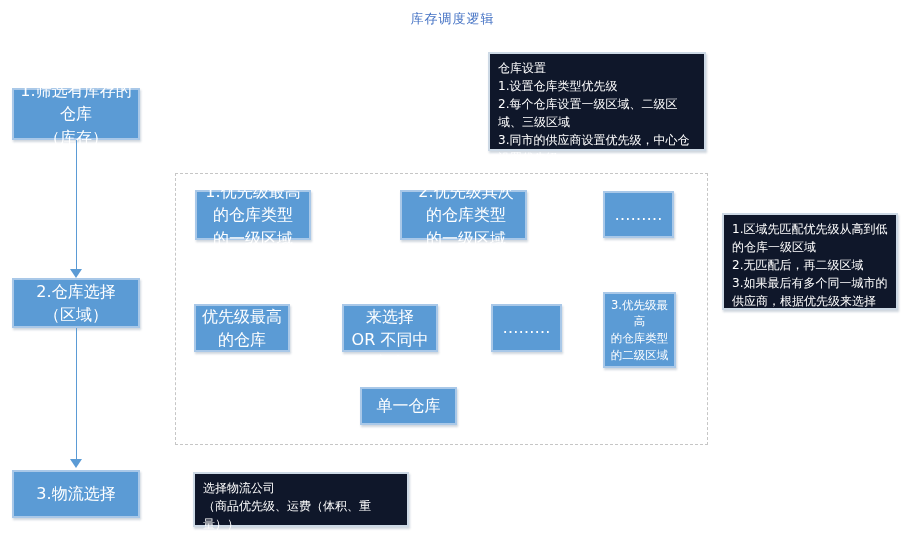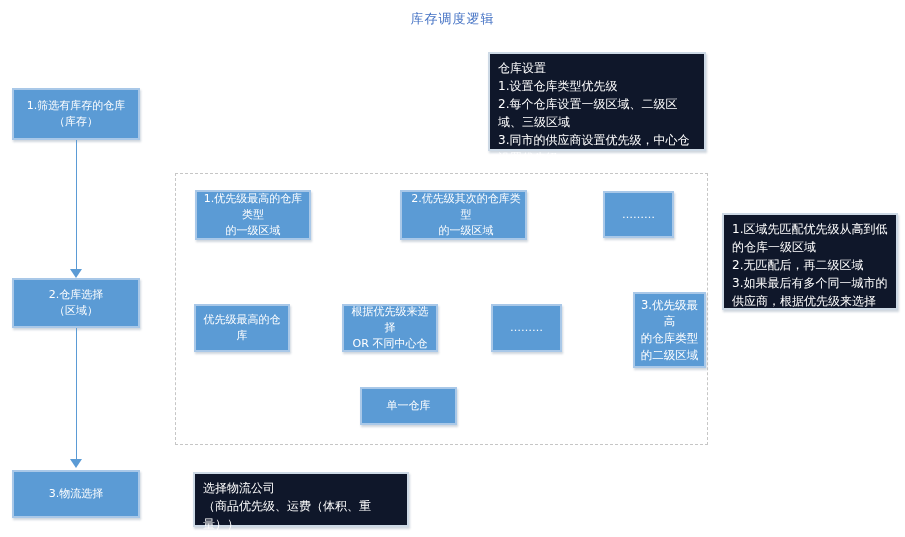--- a/index.html
+++ b/index.html
@@ -8,21 +8,21 @@
     font-family:"DejaVu Sans","Liberation Sans",sans-serif;
     border-radius:23px;
   }
   .title{
     position:absolute;left:0;top:10px;width:100%;text-align:center;
     color:#4472C4;font-size:13px;letter-spacing:1px;
   }
   .bluebox{
     position:absolute;background:#5B9BD5;border:2px solid #a9c8e8;
     box-shadow:1px 2px 2px rgba(120,140,160,.35);
-    color:#fff;font-size:11px;line-height:1.45;
+    color:#fff;font-size:16px;line-height:1.45;
     display:flex;align-items:center;justify-content:center;text-align:center;
     white-space:pre-line;box-sizing:border-box;padding:2px 4px;
   }
   .graybox{
     position:absolute;background:#0f172a;border:2px solid #cdd9e5;
     box-shadow:1px 2px 2px rgba(120,140,160,.35);
     color:#fff;font-size:12px;line-height:1.5;
     white-space:pre-line;box-sizing:border-box;padding:5px 8px;text-align:left;
   }
   .dashed{
@@ -41,21 +41,21 @@
   .flow1{left:12px;top:88px;width:128px;height:52px;}
   .flow2{left:12px;top:278px;width:128px;height:50px;}
   .flow3{left:12px;top:470px;width:128px;height:48px;}
   
   .r1c1{left:195px;top:190px;width:116px;height:50px;}
   .r1c2{left:400px;top:190px;width:127px;height:50px;padding-left:9px;}
   .r1c3{left:603px;top:191px;width:71px;height:47px;}
   .r2c1{left:194px;top:304px;width:96px;height:48px;}
   .r2c2{left:342px;top:304px;width:96px;height:48px;}
   .r2c3{left:491px;top:304px;width:71px;height:48px;}
-  .r2c4{left:603px;top:292px;width:73px;height:76px;font-size:11.5px;margin-left:30px;}
+  .r2c4{left:603px;top:292px;width:73px;height:76px;font-size:11.5px;}
   .r3c1{left:360px;top:387px;width:97px;height:38px;}
   
   .note-top{left:488px;top:52px;width:218px;height:99px;}
   .note-right{left:722px;top:213px;width:176px;height:97px;}
   .note-bottom{left:193px;top:472px;width:216px;height:55px;}
 </style>
 </head>
 <body>
 
 <div class="canvas">

